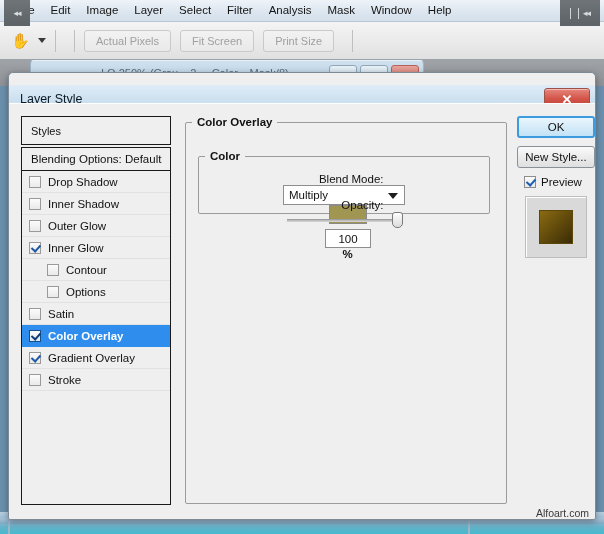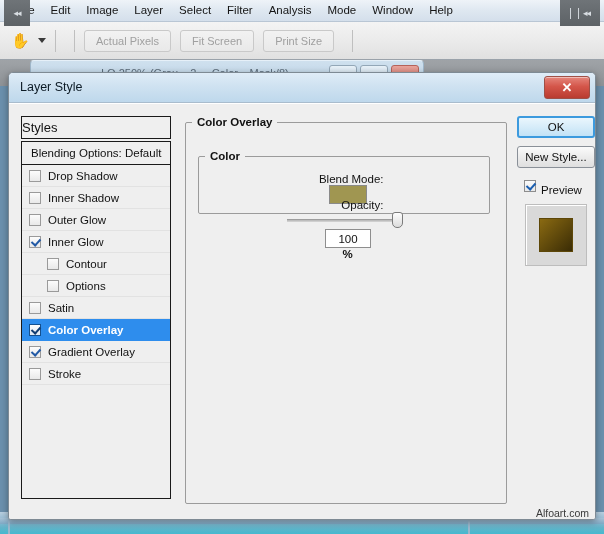--- a/index.html
+++ b/index.html
@@ -162,21 +162,21 @@
     left: 8px; top: 72px;
     width: 588px; height: 448px;
     border: 1px solid #7e8a94;
     border-radius: 5px 5px 3px 3px;
     box-sizing: border-box;
     background: #efefef;
     box-shadow: 0 2px 7px rgba(0,0,0,.35);
     overflow: hidden;
   }
   .dlg-title {
-    position:absolute; left:0; top:0;
+    position:absolute; left:0; top:12px;
     width: 100%; height: 30px;
     background: linear-gradient(180deg,#dfecf7 0%, #cfe2f1 45%, #bed8ec 100%);
     border-bottom: 1px solid #a9bccd;
     box-sizing: border-box;
   }
   .dlg-title .txt {
     position:absolute; left:11px; top:7px;
     font-size: 12.5px; color: #0d1b26;
   }
   .dlg-close {
@@ -201,23 +201,24 @@
   .styles-col {
     position: absolute; left: 12px; top: 12px;
     width: 150px; height: 388px;
   }
   .sbox {
     border: 1px solid #1a1a1a;
     background: #efefef;
     box-sizing: border-box;
   }
   .sbox.head {
-    height: 23px;
+    height: 29px;
     display:flex; align-items:center;
-    font-size: 13px; color:#111;
+    padding-left: 9px;
+    font-size: 11px; color:#111;
     margin-bottom: 2px;
   }
   .sbox.list {
     height: 358px;
     overflow: hidden;
     background: #f7f7f7;
   }
   .srow {
     height: 22px;
     display: flex; align-items: center;
@@ -366,21 +367,21 @@
     margin-bottom: 8px;
   }
   .dbtn.primary {
     border: 2px solid #3c9ade;
     background: linear-gradient(180deg,#eaf6fd 0%, #d6ecf9 50%, #c2e2f6 100%);
   }
   .prev-row {
     display:flex; align-items:center; gap: 5px;
     margin: 2px 0 8px 7px;
   }
-  .prev-row .lbl { font-size: 11.5px; color:#111;margin-top:8px; }
+  .prev-row .lbl { font-size: 11.5px; color:#111; }
   .thumbbox {
     width: 62px; height: 62px;
     margin-left: 8px;
     border: 1px solid #bdbdbd;
     background: #d9d9d9;
     box-sizing: border-box;
     position: relative;
     box-shadow: inset 1px 1px 0 #ffffff;
   }
   .thumbbox .sq {
@@ -401,21 +402,21 @@
 <div id="app">
 
   <div class="menubar">
     <div class="mi">File</div>
     <div class="mi">Edit</div>
     <div class="mi">Image</div>
     <div class="mi">Layer</div>
     <div class="mi">Select</div>
     <div class="mi">Filter</div>
     <div class="mi">Analysis</div>
-    <div class="mi">Mode</div>
+    <div class="mi">Mask</div>
     <div class="mi">Window</div>
     <div class="mi">Help</div>
   </div>
 
   <div class="optionsbar">
     <div class="handtool">
       <span>✋</span>
     </div>
     <div class="tri-down"></div>
     <div class="vsep"></div>
@@ -511,20 +512,24 @@
 
       <div class="main-col">
         <fieldset class="gb gb-outer">
           <legend>Color Overlay</legend>
 
           <fieldset class="gb gb-inner">
             <legend>Color</legend>
 
             <div class="frow blend">
               <span class="flabel bm">Blend Mode:</span>
+              <div class="combo">
+                <span>Multiply</span>
+                <span class="arr"></span>
+              </div>
               <div class="swatch" style="background: rgb(160, 150, 81);"></div>
             </div>
 
             <div class="frow opacity">
               <span class="flabel op">Opacity:</span>
               <div class="slider">
                 <div class="track"></div>
                 <div class="thumb" style="left: calc(100% - 11px); right: auto;"></div>
               </div>
               <div class="numbox">100</div>

